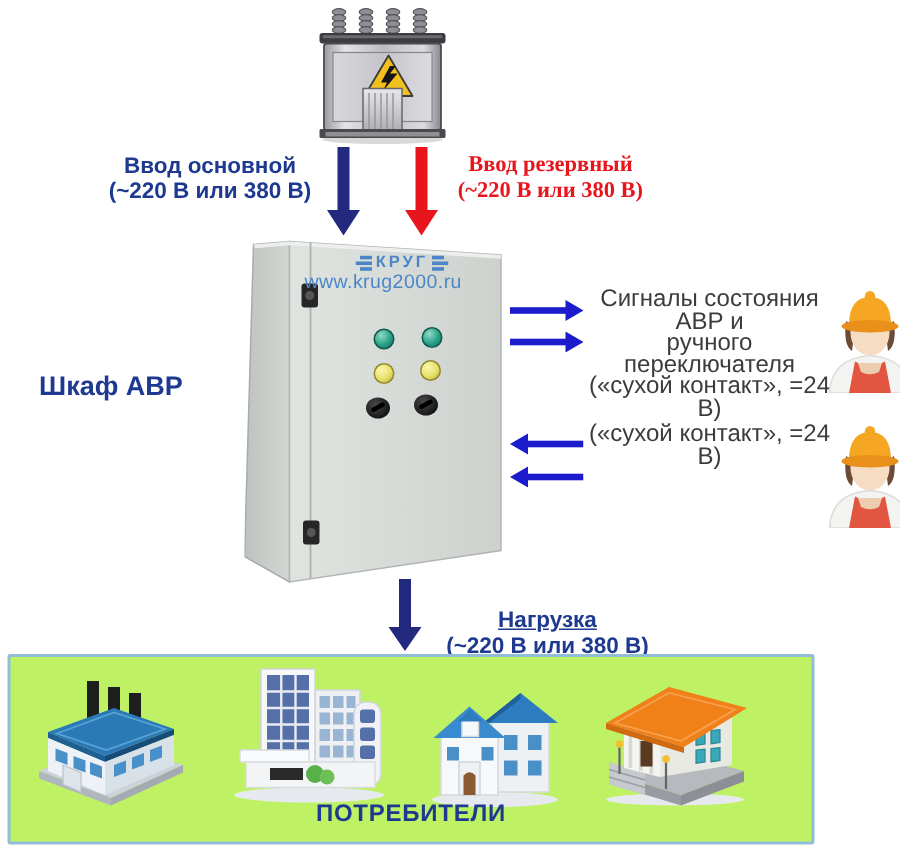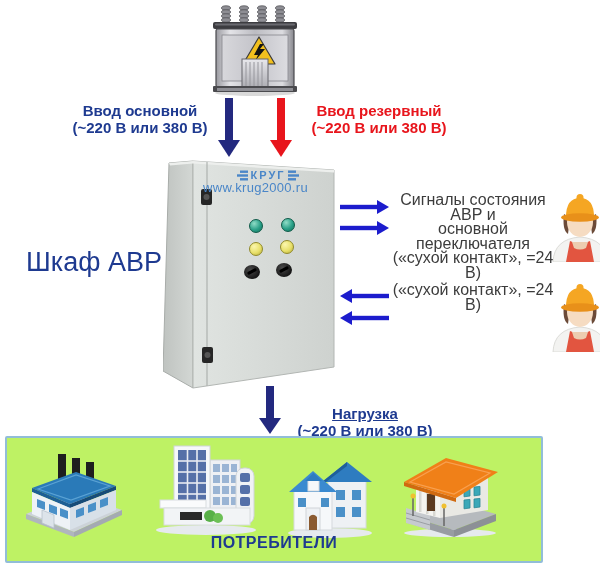--- a/index.html
+++ b/index.html
@@ -7,21 +7,21 @@
     --text-gray:#3c3c3c; --logo-blue:#4a86c8; --box-border:#92bdd8;
   }
   html,body{margin:0;padding:0;background:#fff;}
   body{font-family:"Liberation Sans", sans-serif;}
   #stage{position:relative;width:600px;height:567px;background:#ffffff;overflow:hidden;}
   .abs{position:absolute;}
   .lbl{font-weight:bold;text-align:center;line-height:17px;font-size:15px;}
   .navy{color:var(--navy);}
   .redtxt{color:var(--red);}
   .sigtxt{color:var(--text-gray);font-size:16px;line-height:14.5px;text-align:center;}
-  .cab-label{color:var(--navy);font-weight:normal;font-size:27px;}
+  .cab-label{color:var(--navy);font-weight:bold;font-size:18px;}
   .consumers-lbl{color:var(--navy);font-weight:bold;font-size:16px;letter-spacing:0.5px;text-align:center;}
   .consumers-box{left:5px;top:436px;width:534px;height:123px;border:2px solid var(--box-border);background:#bef264;border-radius:2px;}
   .logo-row{display:flex;align-items:center;justify-content:center;gap:3px;}
   .logo-text{color:var(--logo-blue);font-weight:bold;font-size:11px;letter-spacing:2px;}
   .logo-site{color:var(--logo-blue);font-size:13px;text-align:left;margin-top:-1px;letter-spacing:0.3px;}
   .light{width:12px;height:12px;border-radius:50%;position:absolute;}
   .light.green{background:radial-gradient(circle at 35% 30%, #8fdcc6, #2aa088 55%, #13705a);border:1px solid #0d5a48;}
   .light.yellow{background:radial-gradient(circle at 35% 30%, #fbf6ae, #e8e06a 55%, #b3aa34);border:1px solid #918a2a;}
   .knob{width:16px;height:14px;border-radius:50%;background:radial-gradient(circle at 40% 35%, #4a4a4a, #161616 70%);position:absolute;}
   .knob::after{content:"";position:absolute;left:3px;top:5px;width:10px;height:3px;background:#000;border-radius:2px;transform:rotate(-28deg);}
@@ -103,21 +103,21 @@
   <svg class="abs" style="left:270px;top:98px;" width="22" height="59" viewBox="0 0 22 59">
     <rect x="7" y="0" width="8" height="43" fill="var(--red)"></rect>
     <polygon points="0,42 22,42 11,59" fill="var(--red)"></polygon>
   </svg>
 
   <div class="abs lbl navy" style="left:62px;top:102px;width:156px;">
     <div>Ввод основной</div>
     <div>(~220 В или 380 В)</div>
   </div>
 
-  <div class="abs lbl redtxt" style="left:304px;top:102px;width:150px;">
+  <div class="abs lbl redtxt" style="left:292px;top:102px;width:150px;font-family:Liberation Serif, serif;">
     <div>Ввод резервный</div>
     <div>(~220 В или 380 В)</div>
   </div>
 
   <div class="abs" style="left:163px;top:158px;width:172px;height:232px;">
     <svg width="172" height="232" viewBox="0 0 172 232">
       <defs>
         <linearGradient id="frontG" x1="0" y1="0" x2="1" y2="0">
           <stop offset="0" stop-color="#e0e4e1"></stop>
             <stop offset="1" stop-color="#ced2cf"></stop>
@@ -172,21 +172,21 @@
     <rect x="0" y="4.8" width="38" height="4.4" fill="var(--arrow-blue)"></rect>
     <polygon points="37,0 49,7 37,14" fill="var(--arrow-blue)"></polygon>
   </svg>
   <svg class="abs" style="left:340px;top:221px;" width="49" height="14" viewBox="0 0 49 14">
     <rect x="0" y="4.8" width="38" height="4.4" fill="var(--arrow-blue)"></rect>
     <polygon points="37,0 49,7 37,14" fill="var(--arrow-blue)"></polygon>
   </svg>
 
   <div class="abs sigtxt" style="left:390px;top:193px;width:166px;">
     <div>Сигналы состояния АВР и</div>
-    <div>основной переключателя</div>
+    <div>ручного переключателя</div>
     <div>(«сухой контакт», =24 В)</div>
   </div>
 
   <svg class="abs" style="left:549px;top:186px;" width="62" height="76" viewBox="0 0 62 76">
     <path d="M4 76 Q5 53 31 51 Q57 53 58 76 Z" fill="#f3f3f1" stroke="#dcdcd8" stroke-width="1"></path>
     <path d="M17 76 L21 55 Q31 60 41 55 L45 76 Z" fill="#e25540"></path>
     <path d="M23 56 L39 56 L37 62 Q31 65 25 62 Z" fill="#eccdb0"></path>
     <path d="M15 28 Q13 44 19 48 L21 32 Z" fill="#6b4a38"></path>
     <path d="M47 28 Q49 44 43 48 L41 32 Z" fill="#6b4a38"></path>
     <ellipse cx="31" cy="36" rx="13" ry="15" fill="#f6dcc2"></ellipse>

